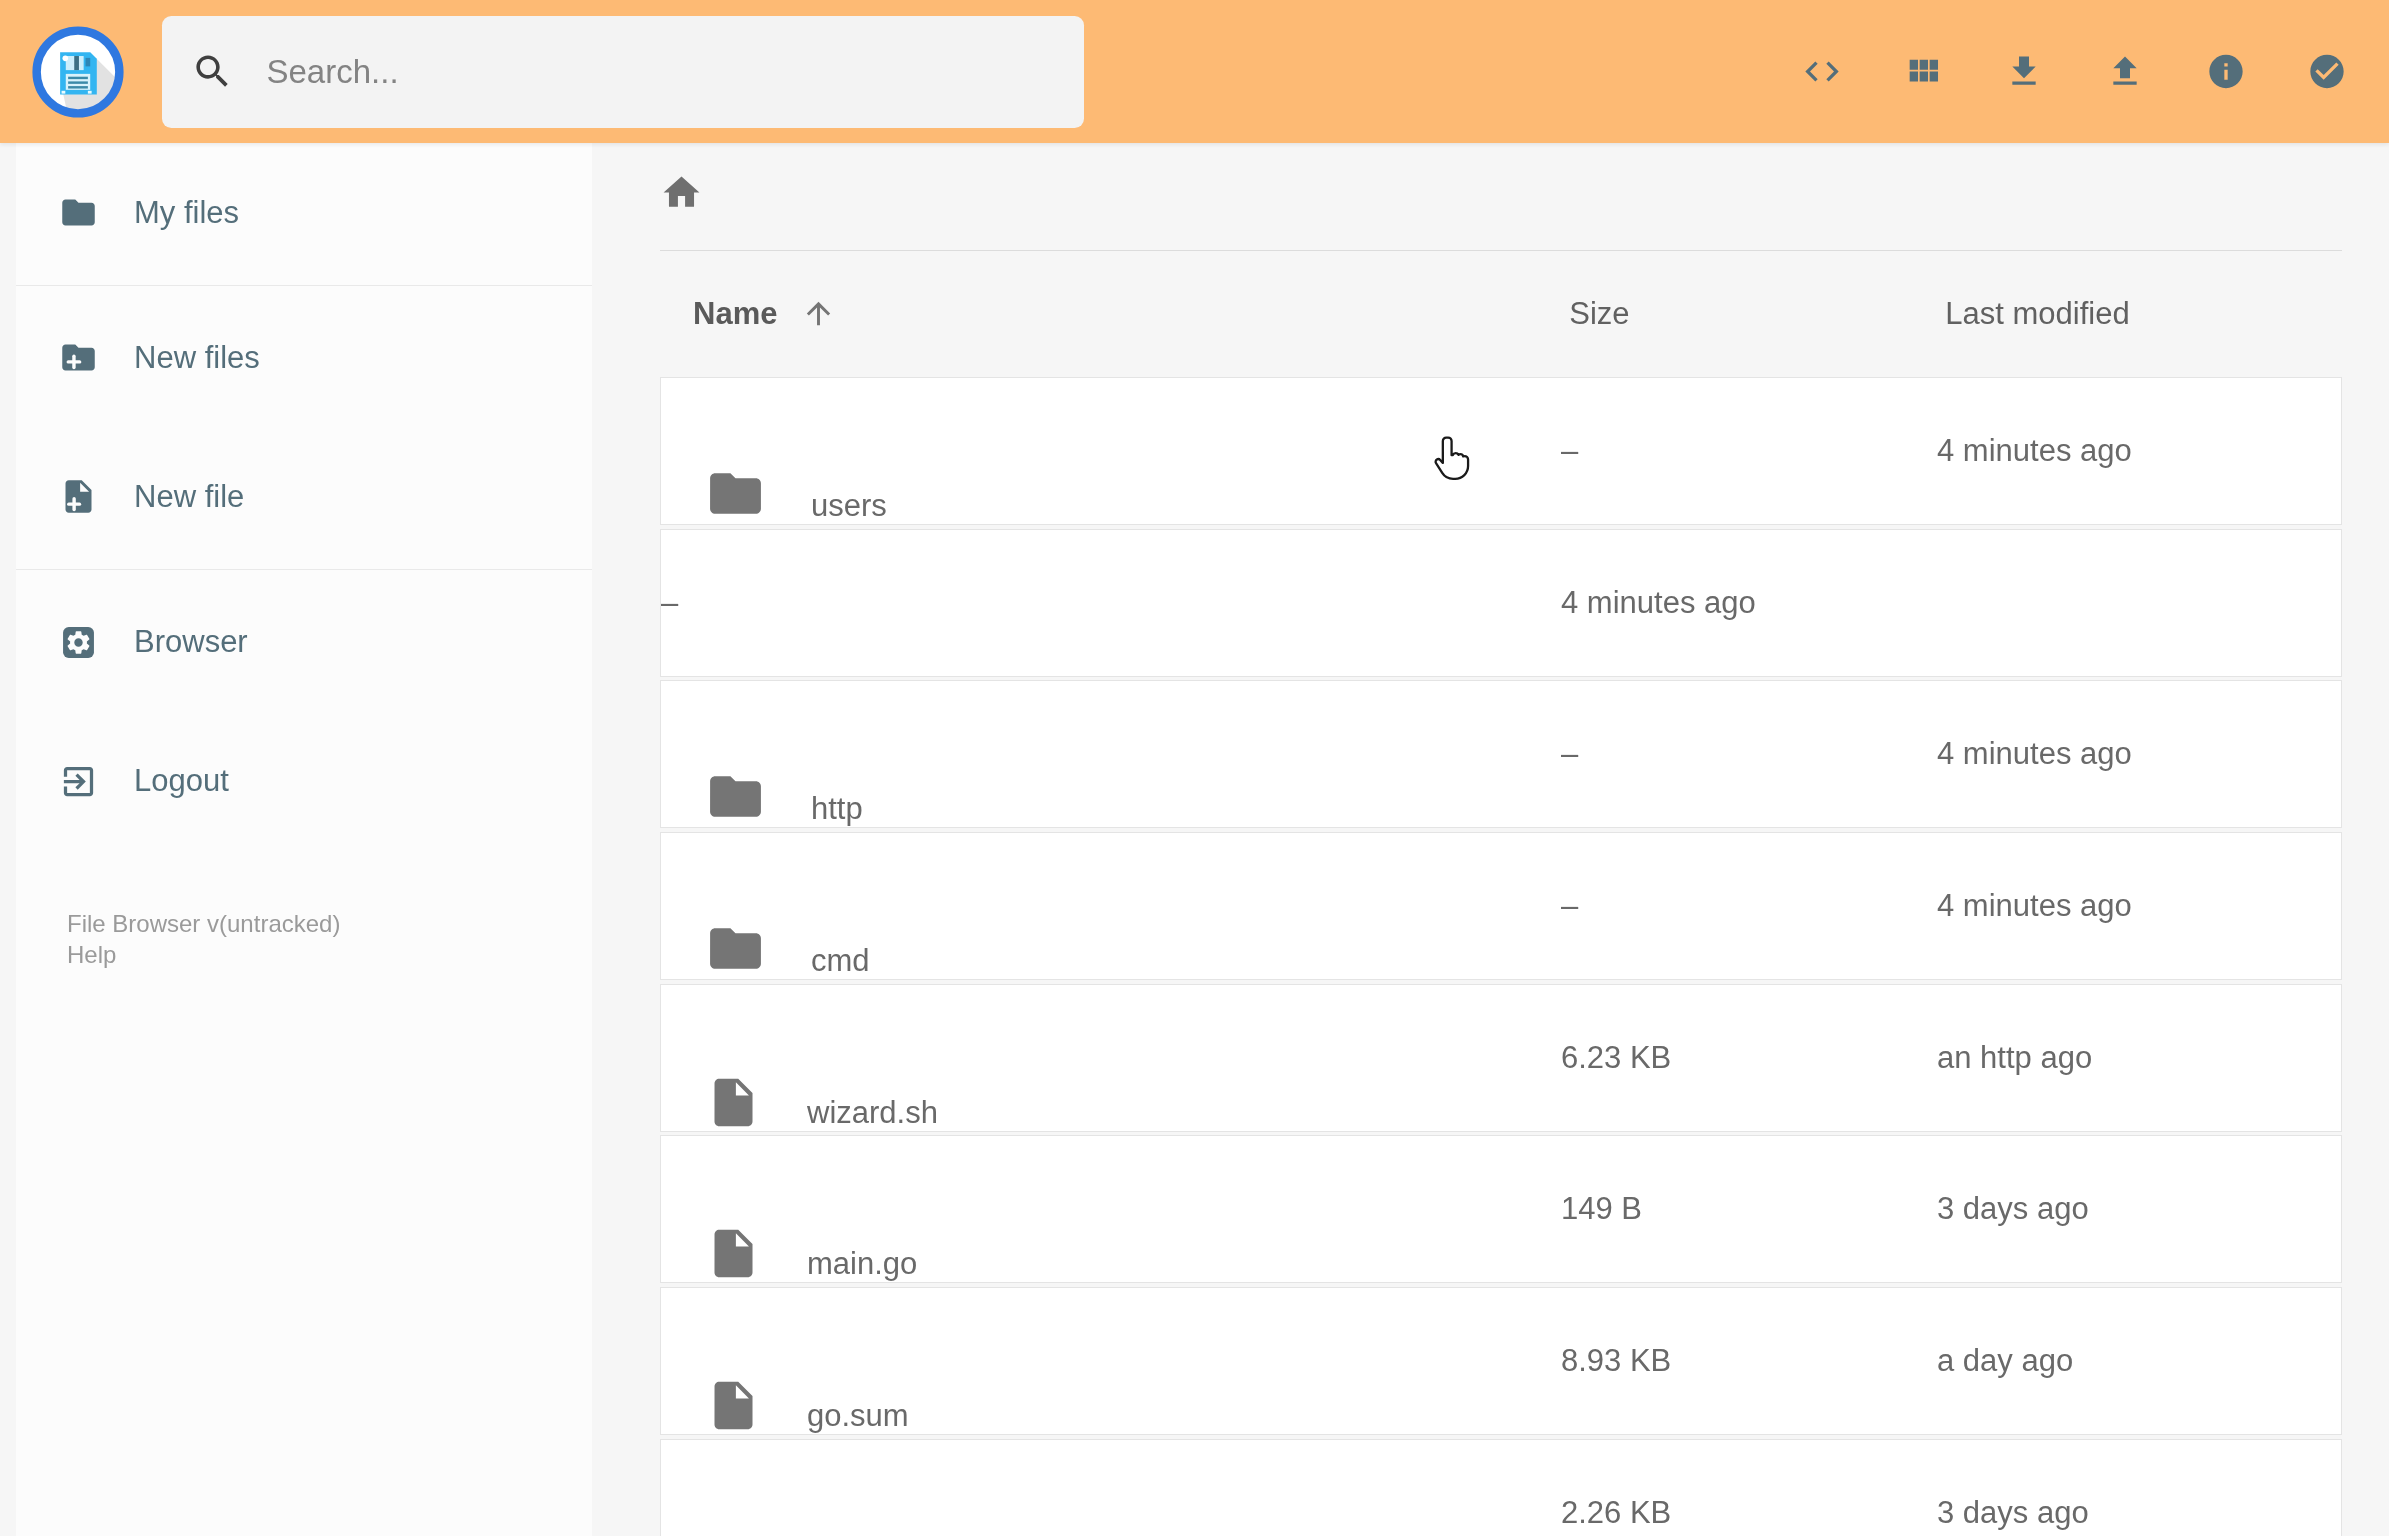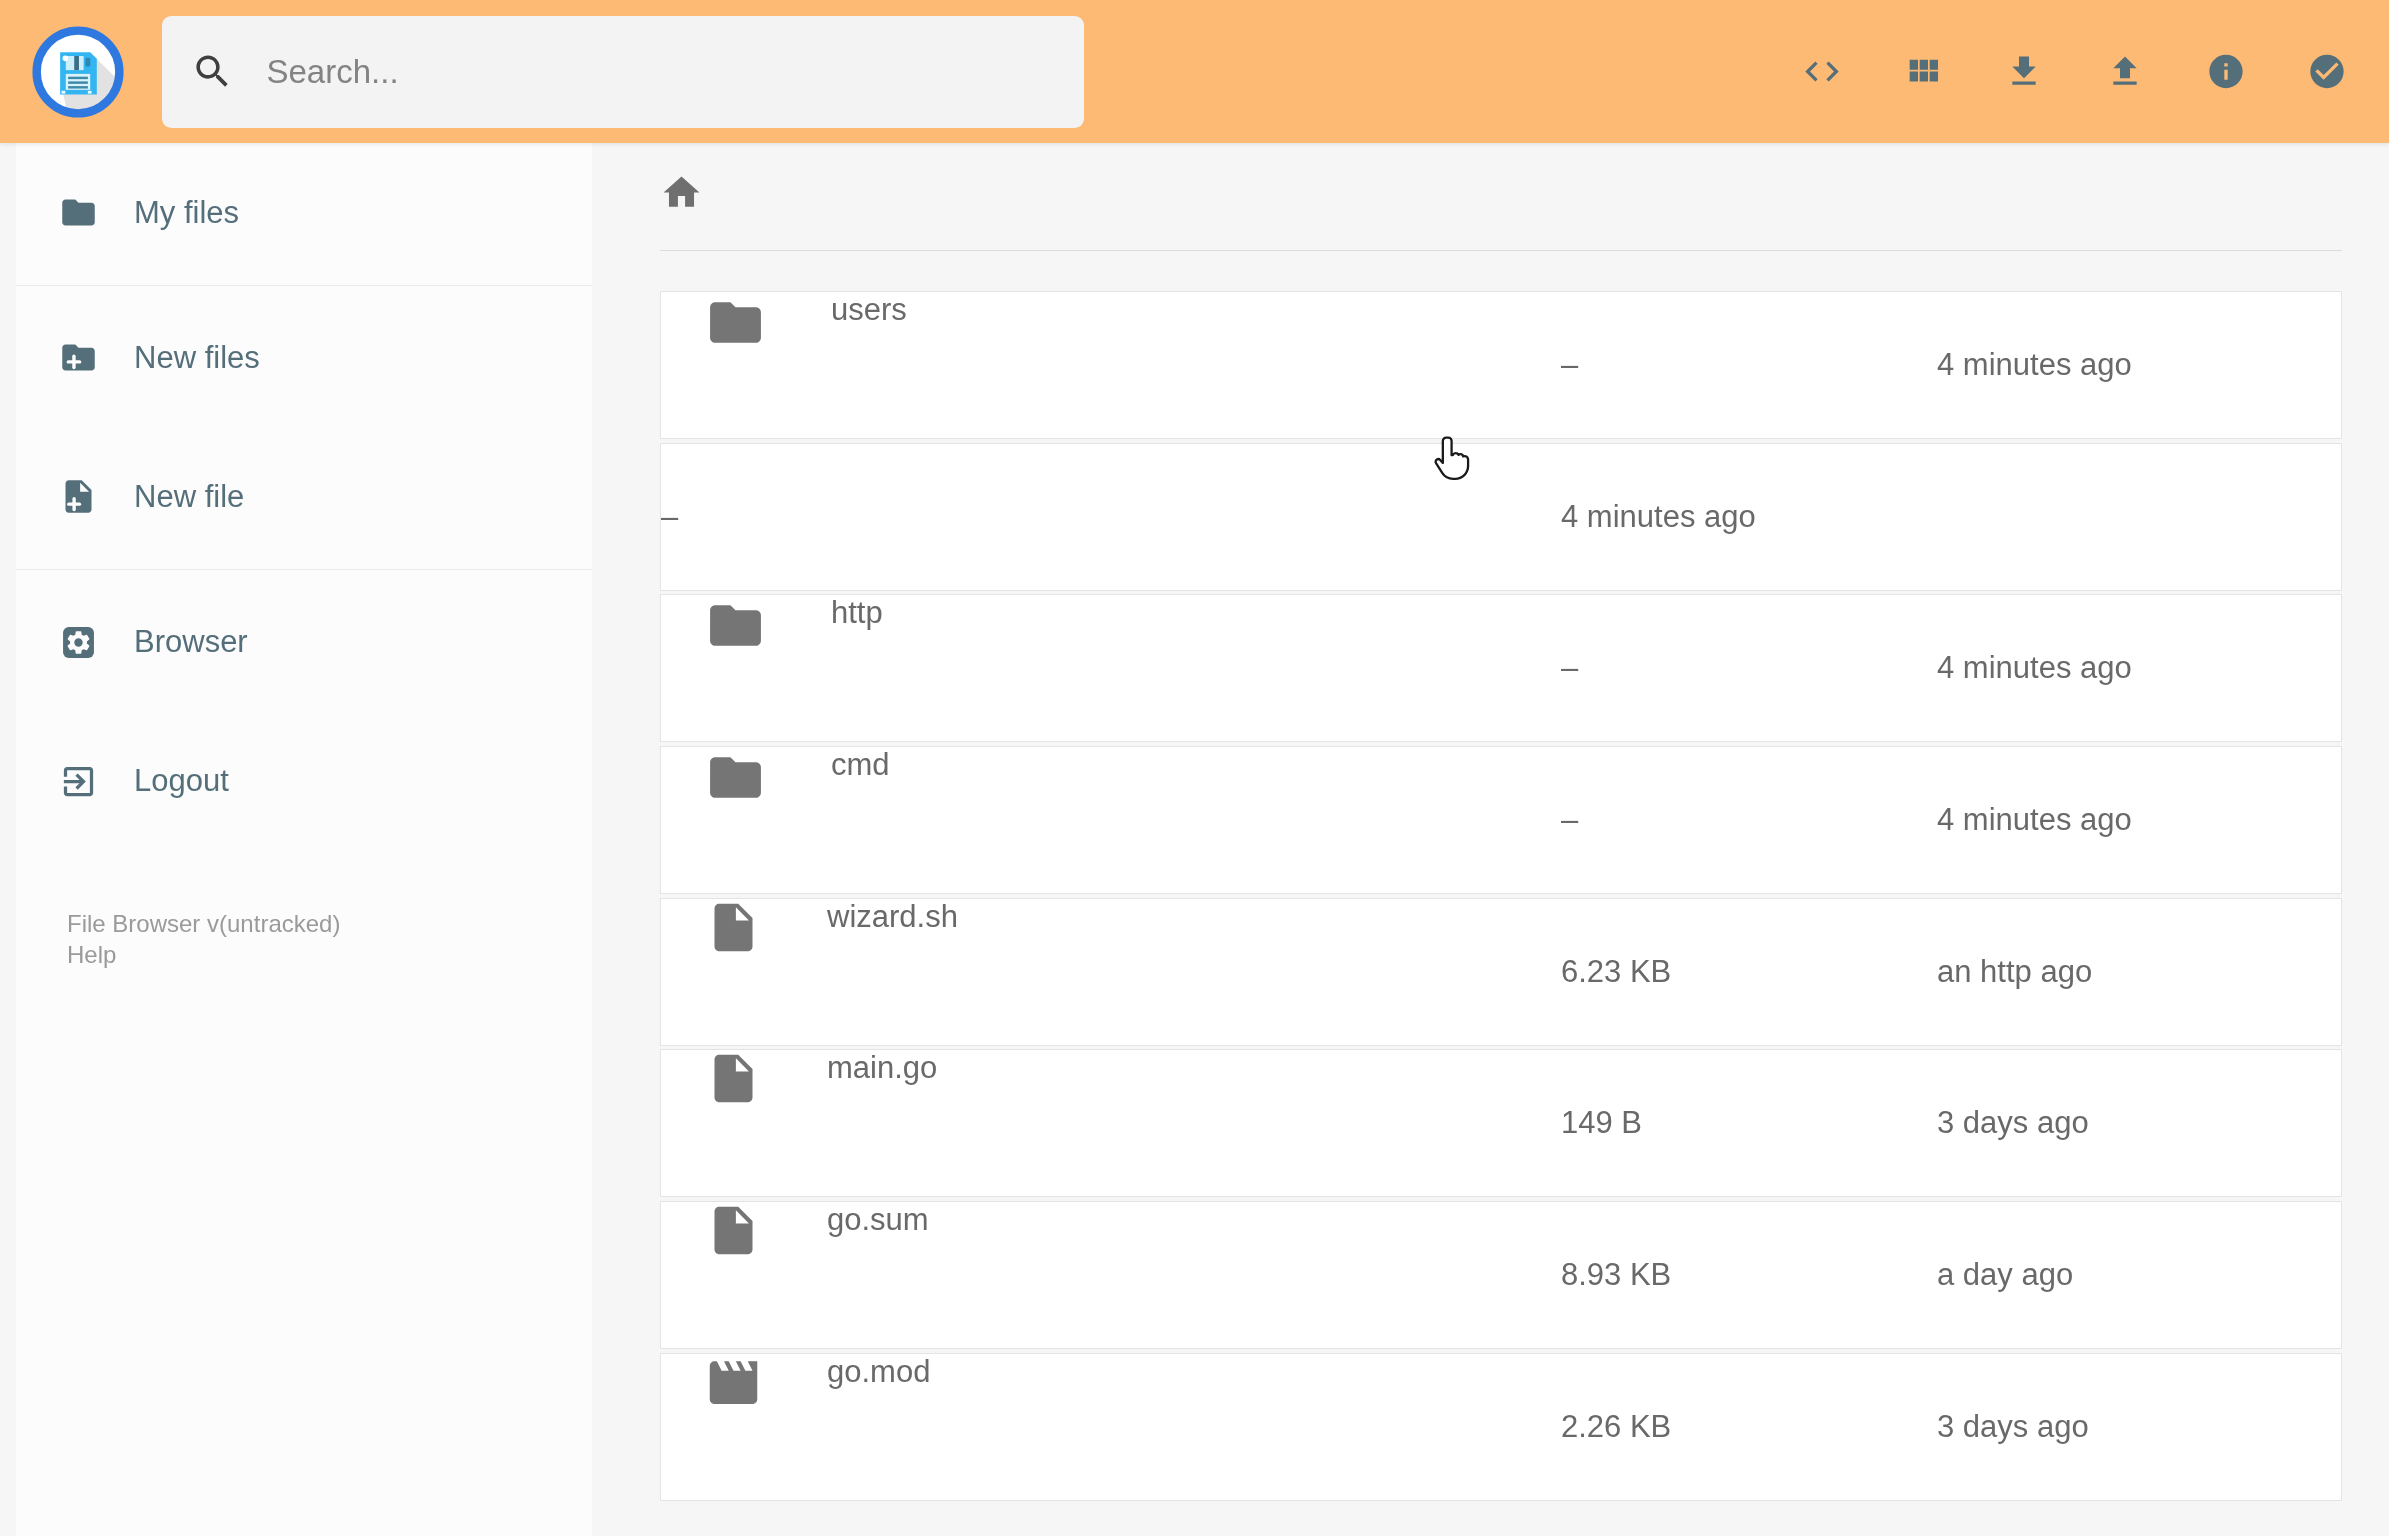--- a/index.html
+++ b/index.html
@@ -66,21 +66,21 @@
   .lh-name .sort-arrow{margin-left:24px;display:flex;}
   .lh-size,.lh-mod{padding-left:9.3px;cursor:pointer;}
   .listing{margin-top:40px;}
   .row{
     height:146px;background:#ffffff;border:0.9px solid #e4e4e4;
     margin-bottom:3.7px;
     display:grid;grid-template-columns:900px 376px 1fr;align-items:center;
     cursor:pointer;
   }
   .cell{font-size:31px;color:#696969;}
-  .name-cell{display:flex;align-items:flex-start;height:100%;gap:20px;}
+  .name-cell{display:flex;align-items:flex-end;height:100%;}
   .row-icon{margin-left:44px;display:flex;flex:0 0 auto;}
   .row-name{margin-left:45px;}
   .size-cell,.mod-cell{padding-left:0;}
   
   .cursor{position:absolute;left:1427px;top:433px;z-index:50;pointer-events:none;}
 </style>
 </head>
 <body>
 
 <header class="topbar">
@@ -214,20 +214,32 @@
 <main class="main">
   <div class="breadcrumb">
     <span class="crumb-home">
       <svg width="43" height="43" viewBox="0 0 24 24" fill="#6f6f6f">
           <path d="M10 20v-6h4v6h5v-8h3L12 3 2 12h3v8z"></path>
         </svg>
     </span>
   </div>
   <div class="bc-divider"></div>
 
+  <div class="listing-header">
+    <div class="lh-name">
+      <span>Name</span>
+      <span class="sort-arrow">
+        <svg width="35" height="35" viewBox="0 0 24 24" fill="#757575">
+            <path d="M4 12l1.41 1.41L11 7.83V20h2V7.83l5.58 5.59L20 12l-8-8-8 8z"></path>
+          </svg>
+      </span>
+    </div>
+    <div class="lh-size">Size</div>
+    <div class="lh-mod">Last modified</div>
+  </div>
 
   <div class="listing" id="listing">
       <div class="row">
     <div class="cell name-cell">
       <span class="row-icon">
             <svg width="61" height="61" viewBox="0 0 24 24" fill="#757575">
               <path d="M10 4H4c-1.1 0-1.99.9-1.99 2L2 18c0 1.1.9 2 2 2h16c1.1 0 2-.9 2-2V8c0-1.1-.9-2-2-2h-8l-2-2z"></path>
             </svg>
           </span>
       <span class="row-name">users</span>

